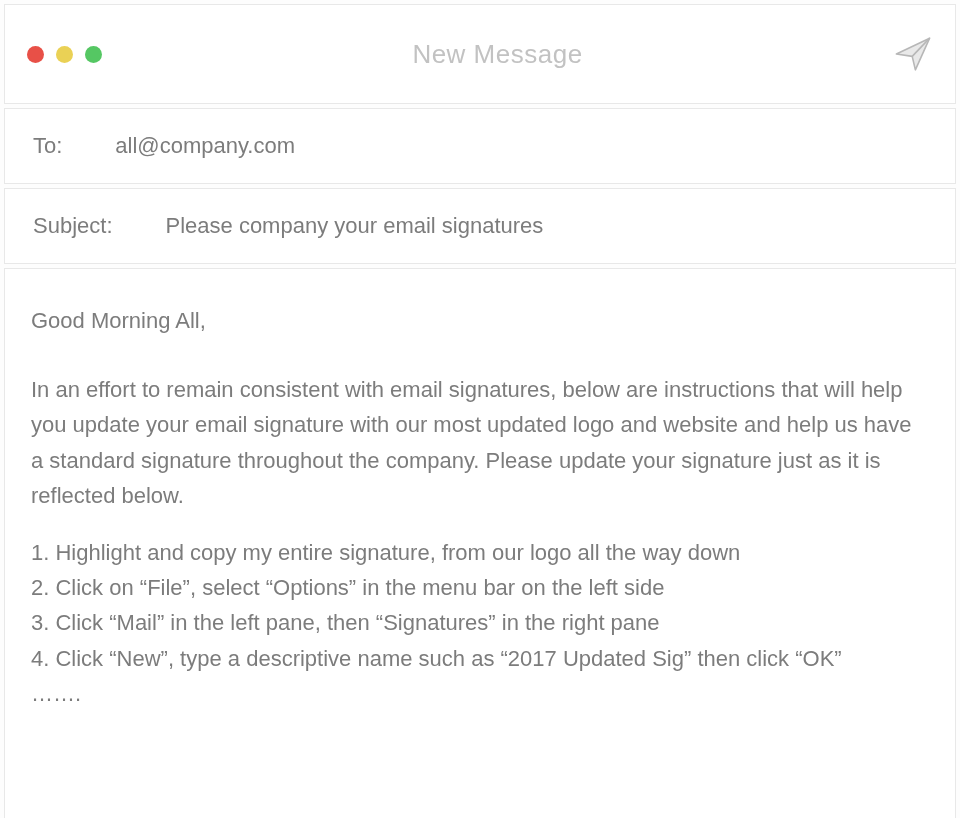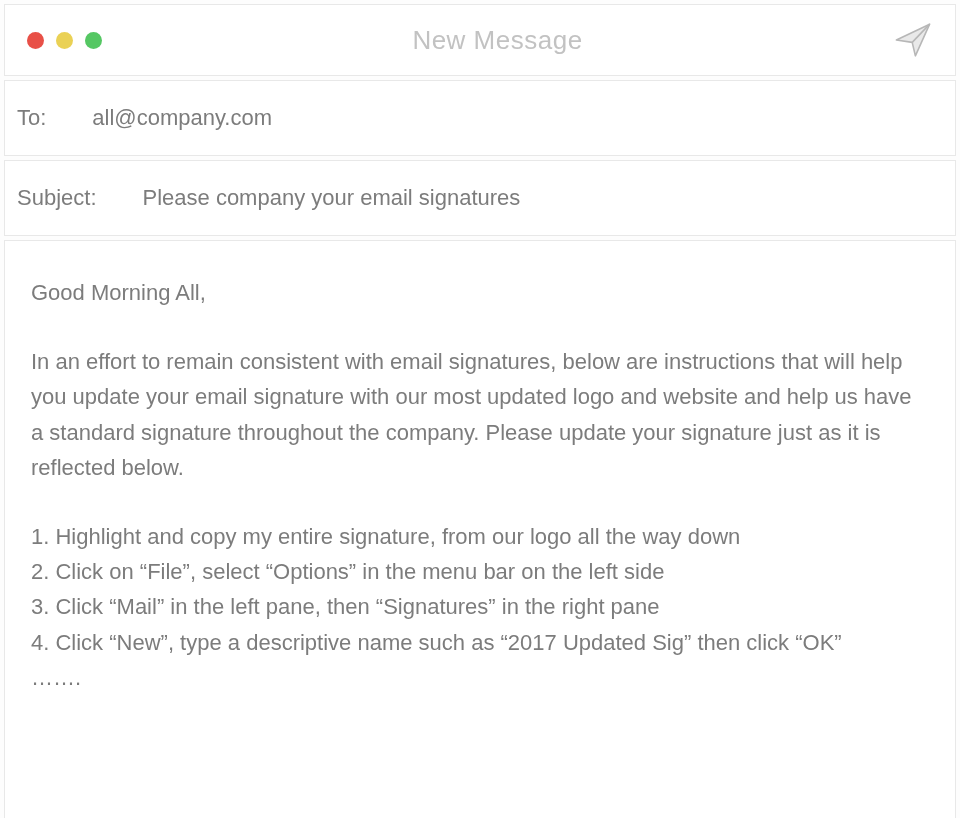--- a/index.html
+++ b/index.html
@@ -21,21 +21,21 @@
     position: relative;
   }
   .panel {
     background: #ffffff;
     border: 1px solid #e8e8e8;
     width: 952px;
     margin-left: 4px;
   }
   
   .header {
-    height: 72px;
+    height: 100px;
     display: flex;
     align-items: center;
     justify-content: space-between;
     padding: 0 22px;
     margin-top: 4px;
   }
   .traffic-lights {
     display: flex;
     gap: 12px;
     align-items: center;
@@ -63,25 +63,25 @@
     justify-content: center;
   }
   .send-icon svg {
     width: 38px;
     height: 38px;
     stroke: #b7b7b7;
     fill: #e9e9e9;
   }
   
   .field-row {
-    padding: 24px 12px;
+    padding: 24px 28px;
     font-size: 22px;
     color: #7c7c7c;
     display: flex;
-    gap: 3px;
+    gap: 10px;
     align-items: center;
     margin-top: 4px;
   }
   .field-label {
     color: #7c7c7c;
   }
   .field-value {
     color: #7c7c7c;
     margin-left: 43px;
   }
@@ -91,21 +91,21 @@
     padding: 34px 26px 40px 26px;
     font-size: 22px;
     line-height: 1.6;
     color: #7c7c7c;
     height: 640px;
   }
   .greeting {
     margin-bottom: 34px;
   }
   .intro {
-    margin-bottom: 34px;
+    margin-bottom: 22px;
   }
   .steps p {
     margin: 0;
   }
 </style>
 </head>
 <body>
 
 <div class="window">
 

